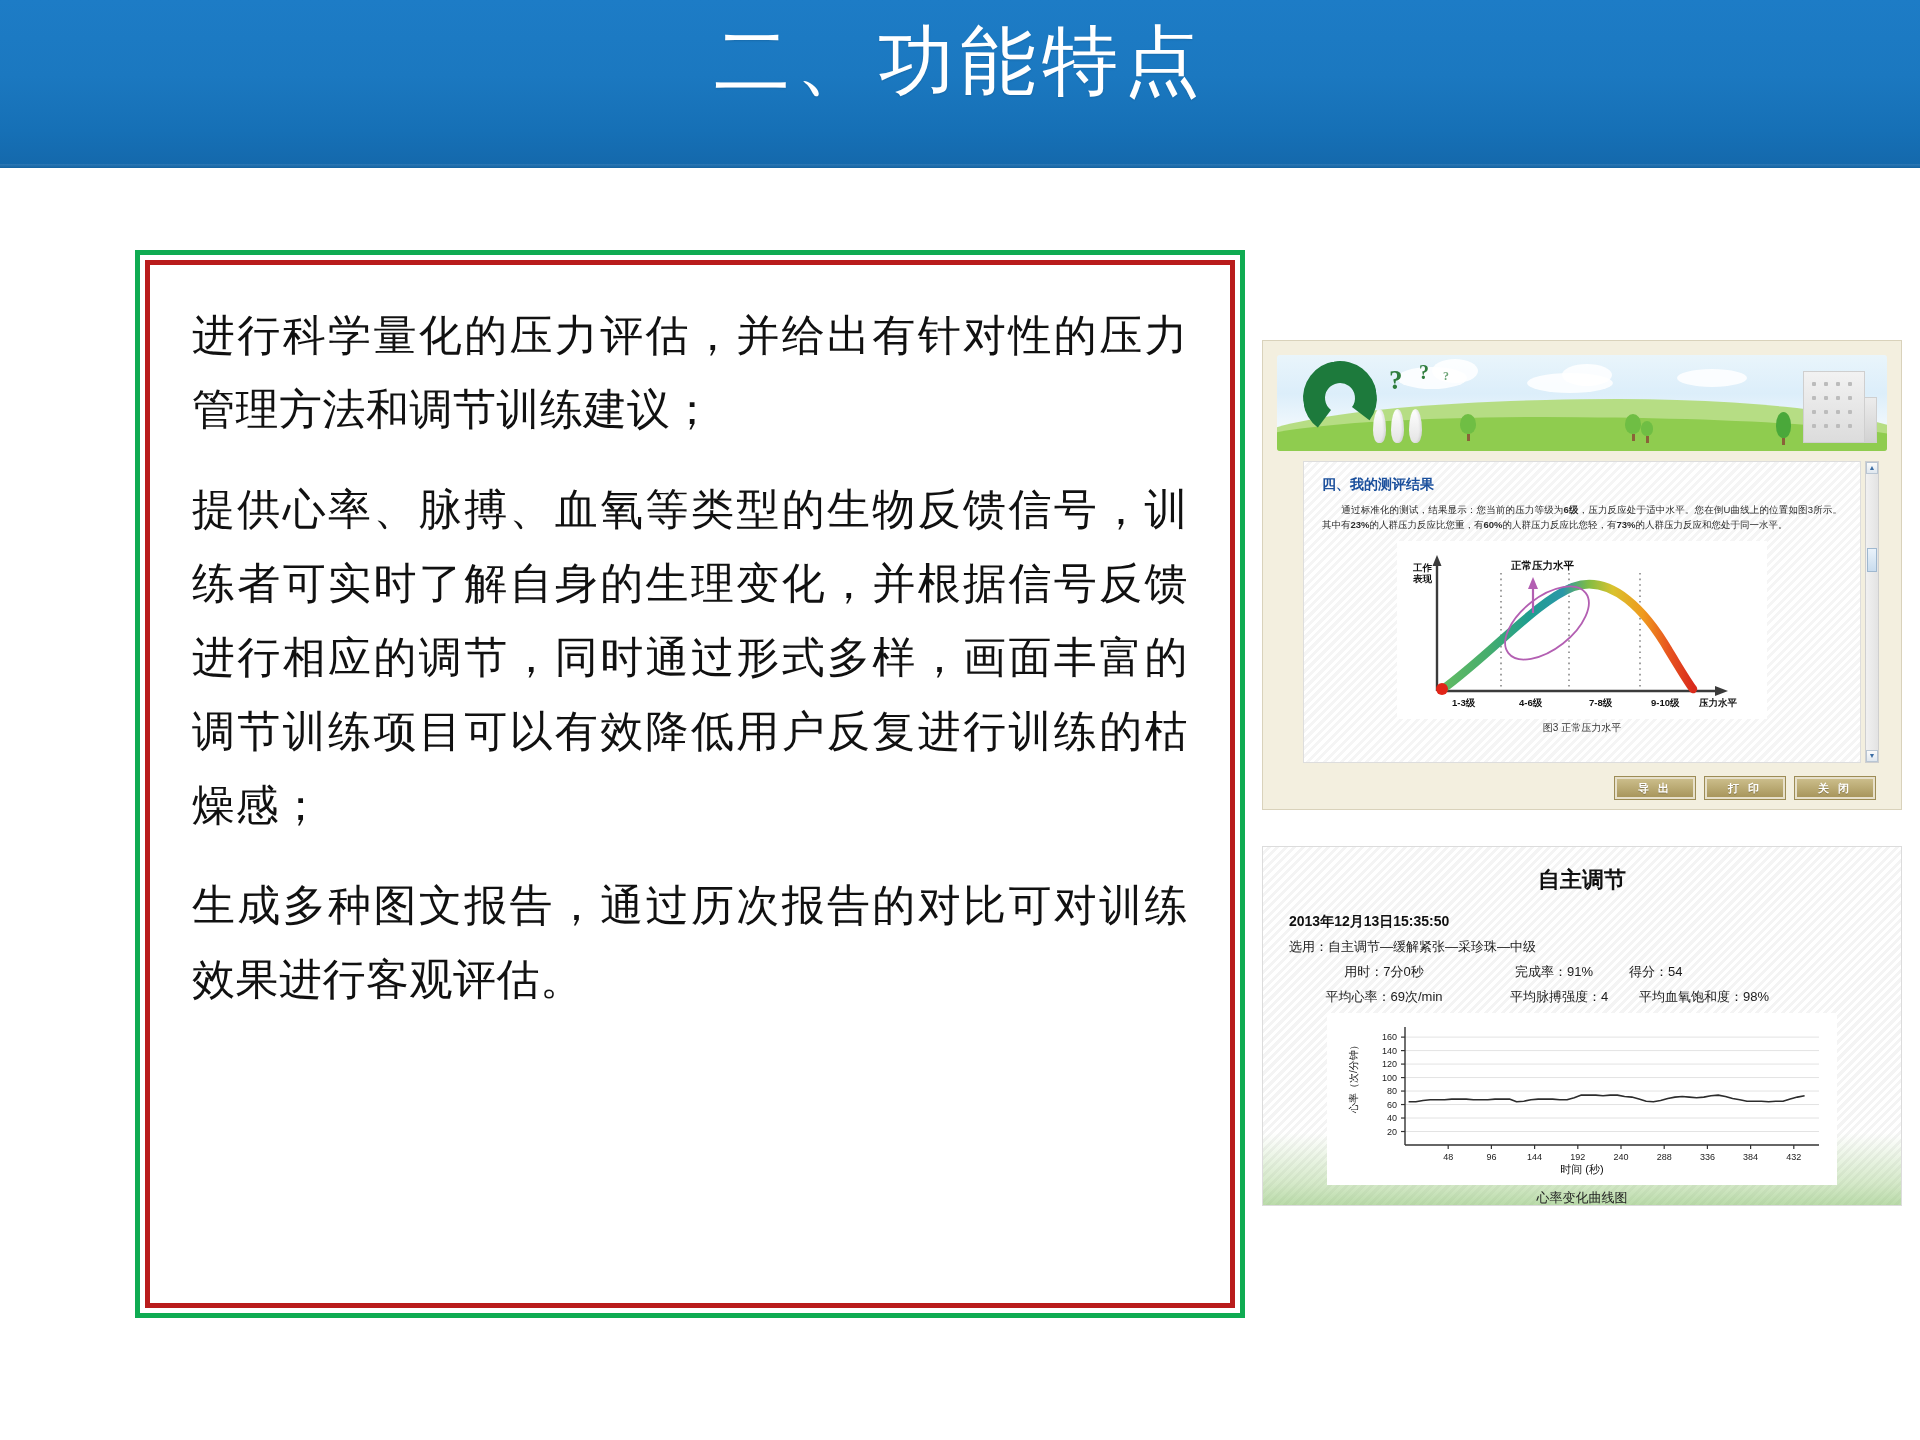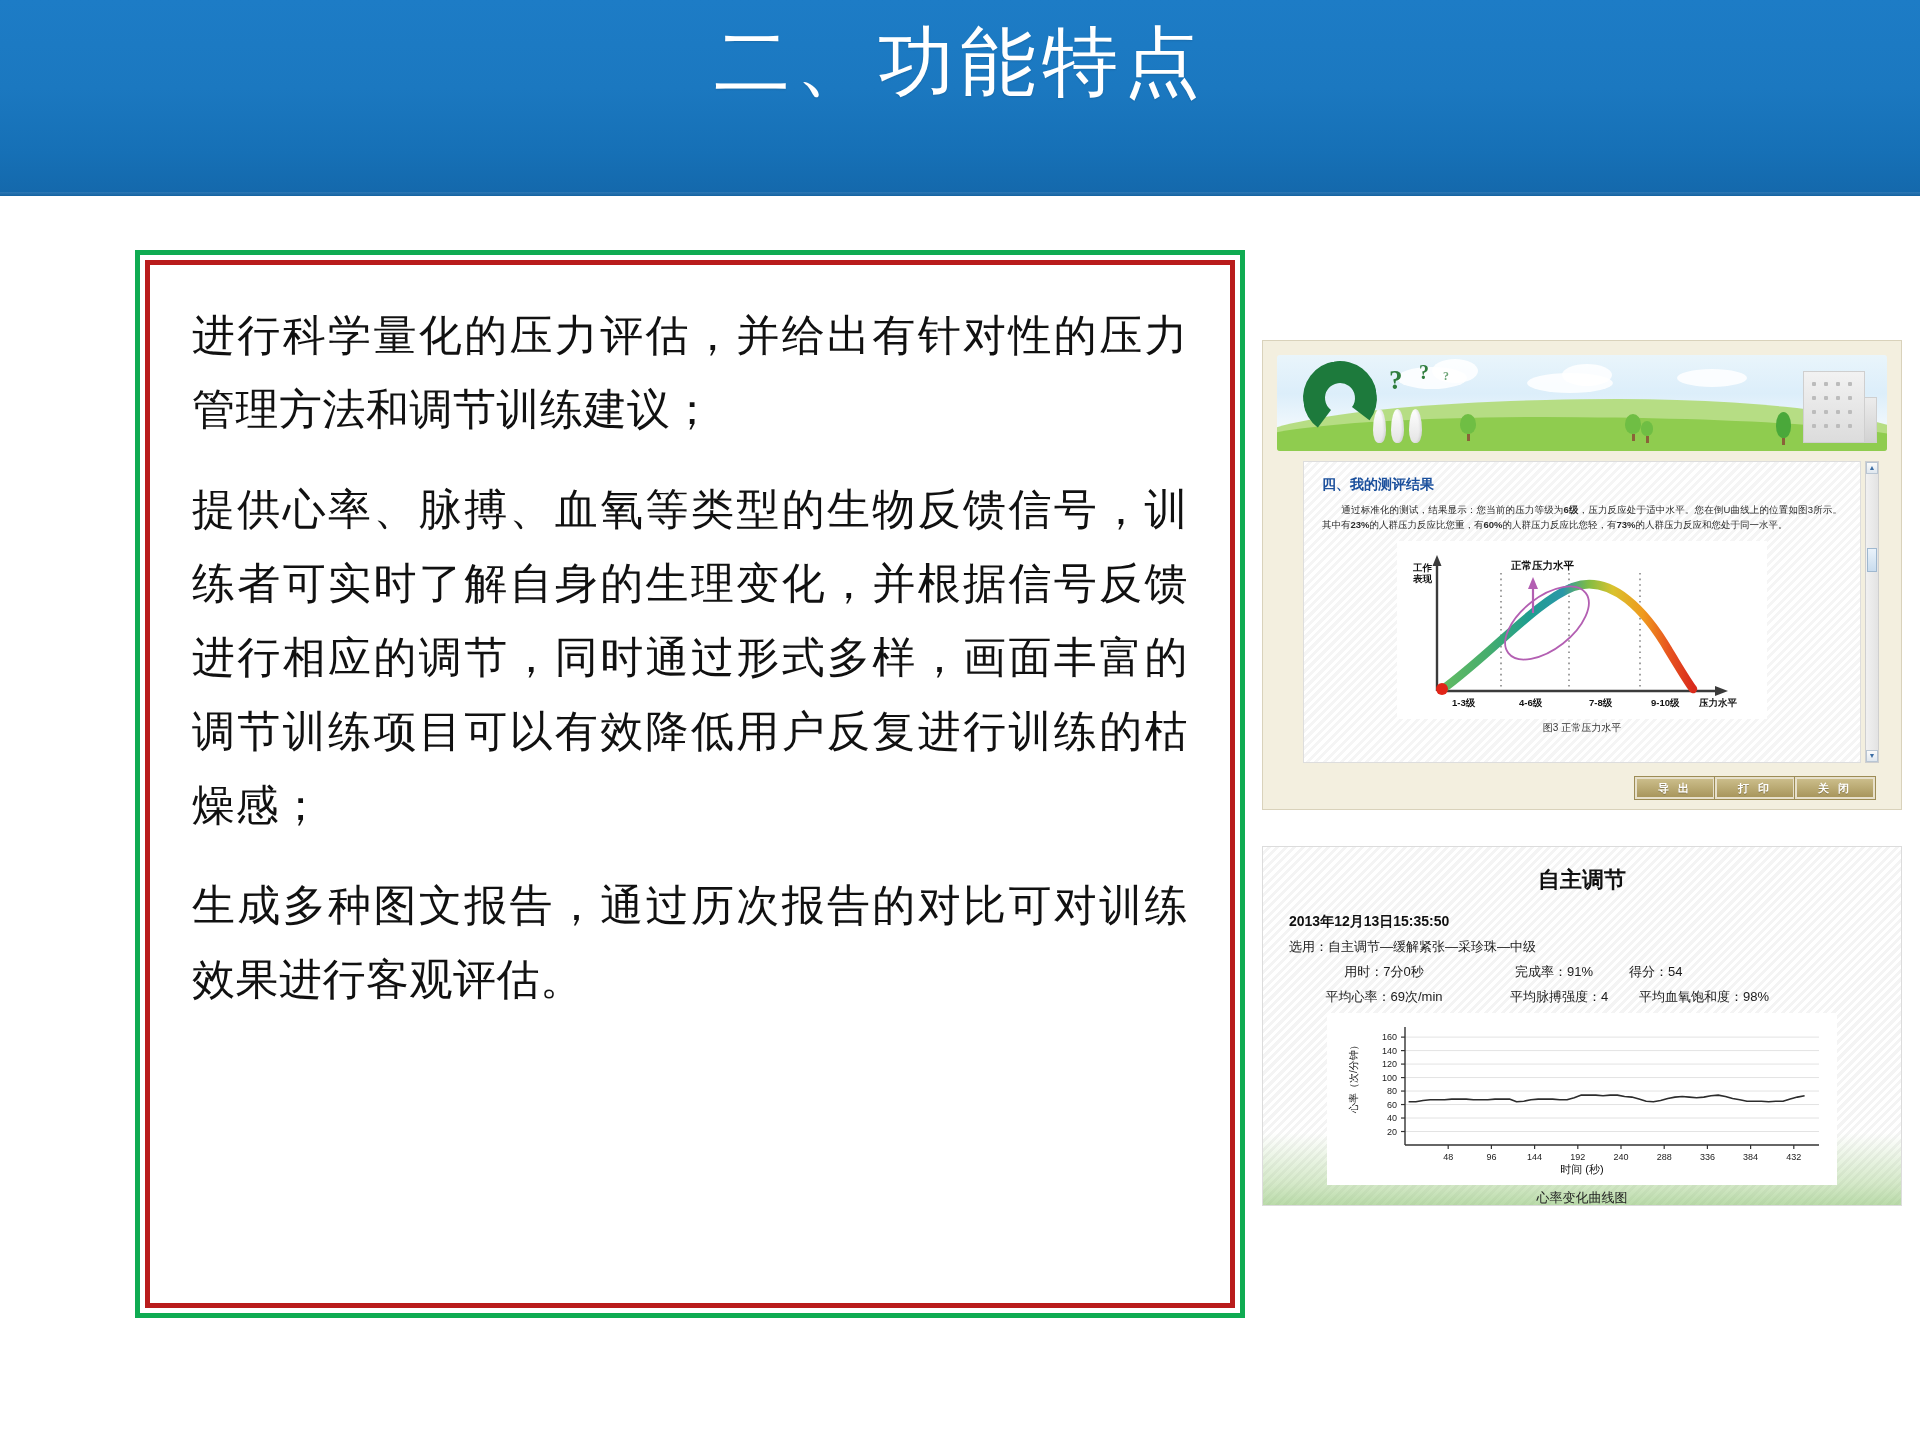--- a/index.html
+++ b/index.html
@@ -6,23 +6,24 @@
   html,body { width:1920px; height:1440px; }
   body {
     font-family: "Liberation Sans", "DejaVu Sans", sans-serif;
     background:#ffffff;
     overflow:hidden;
     position:relative;
   }
 
   
   #header {
-    position:absolute; left:0; top:0; width:1920px; height:196px;
+    position:absolute; left:0; top:0; width:1920px; height:168px;
     background: linear-gradient(180deg,#1d7cc6 0%, #1b78c0 45%, #1670b6 78%, #1468ab 100%);
     overflow:hidden;
+    font-family:Liberation Serif, serif;
   }
   #header::after{
     content:""; position:absolute; left:0; right:0; bottom:0; height:4px;
     background:linear-gradient(180deg, rgba(255,255,255,0.10), rgba(0,0,0,0.06));
   }
   #header-title {
     position:absolute; left:0; right:0; top:18px;
     text-align:center;
     color:#ffffff;
     font-size:76px;
@@ -153,21 +154,21 @@
     background:linear-gradient(180deg,#fbfbfb,#dfe7ef);
     border:1px solid #b9c6d3; font-size:7px; color:#3c6ea5;
     text-align:center; line-height:10px;
   }
   #sb-thumb{
     position:absolute;left:1px;top:86px;width:10px;height:24px;
     background:linear-gradient(180deg,#eaf2fa,#c9dcee);
     border:1px solid #9fb8cf;
   }
   #report-buttons{
-    position:absolute;right:26px;bottom:10px;display:flex;
+    position:absolute;right:26px;bottom:10px;display:flex;gap:10px;
   }
   .rep-btn{
     min-width:80px;height:22px;
     background:linear-gradient(180deg,#cbbd8a,#a8965c);
     border:2px solid #e7e0cb;
     box-shadow:0 0 0 1px #9d8c55;
     color:#ffffff;font-size:11px;font-weight:bold;
     letter-spacing:3px;
     display:flex;align-items:center;justify-content:center;
     text-shadow:0 1px 0 rgba(0,0,0,.25);

